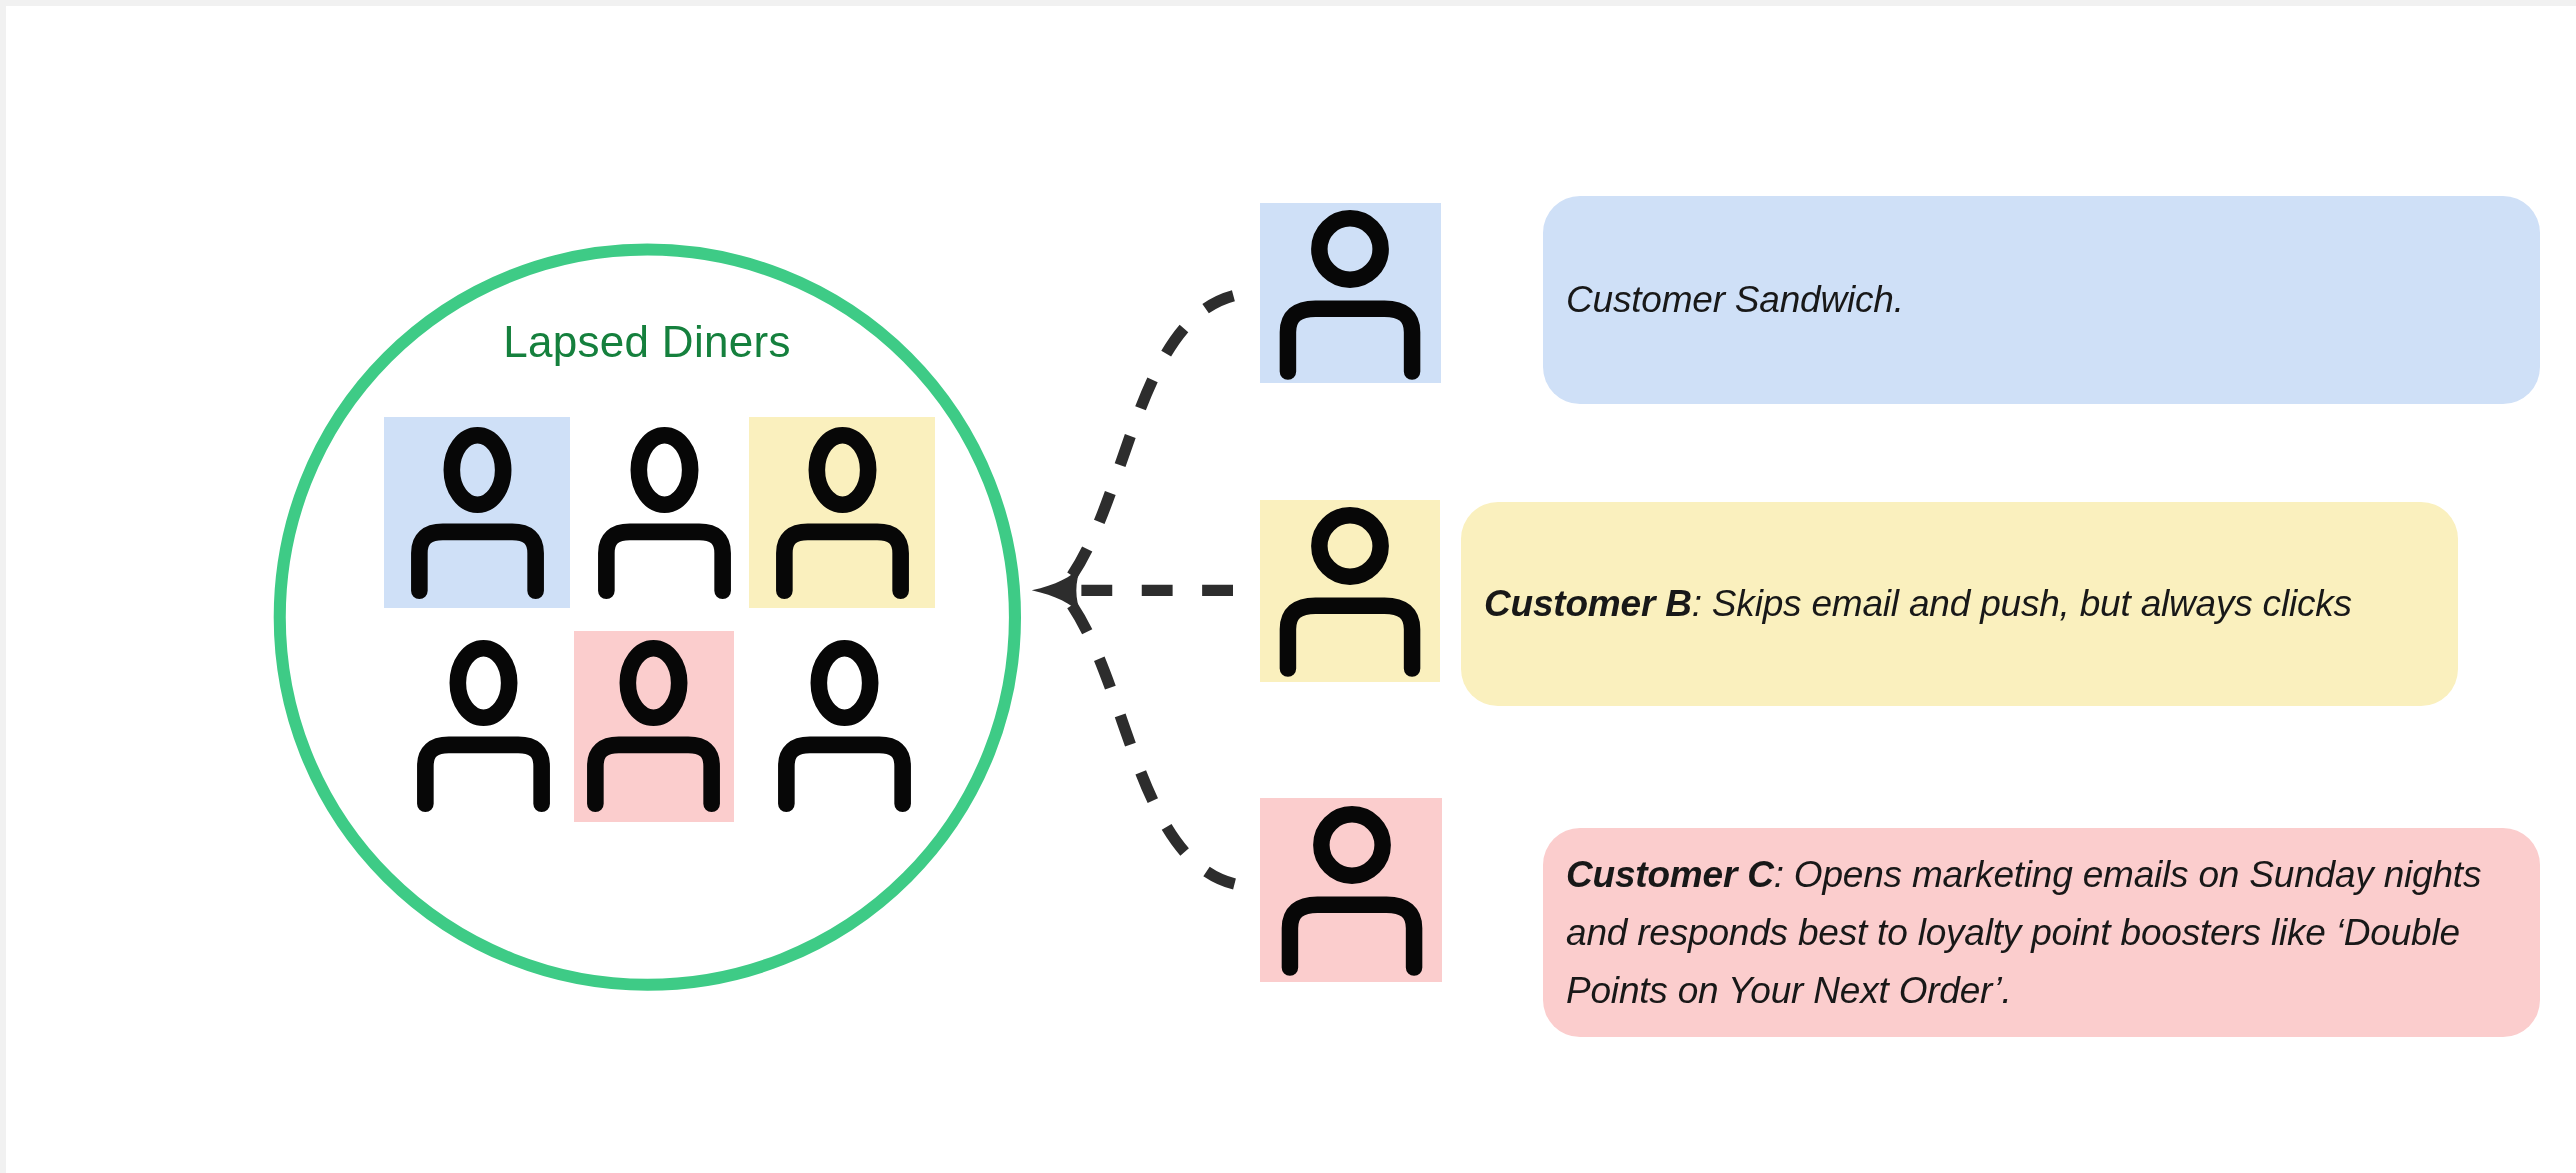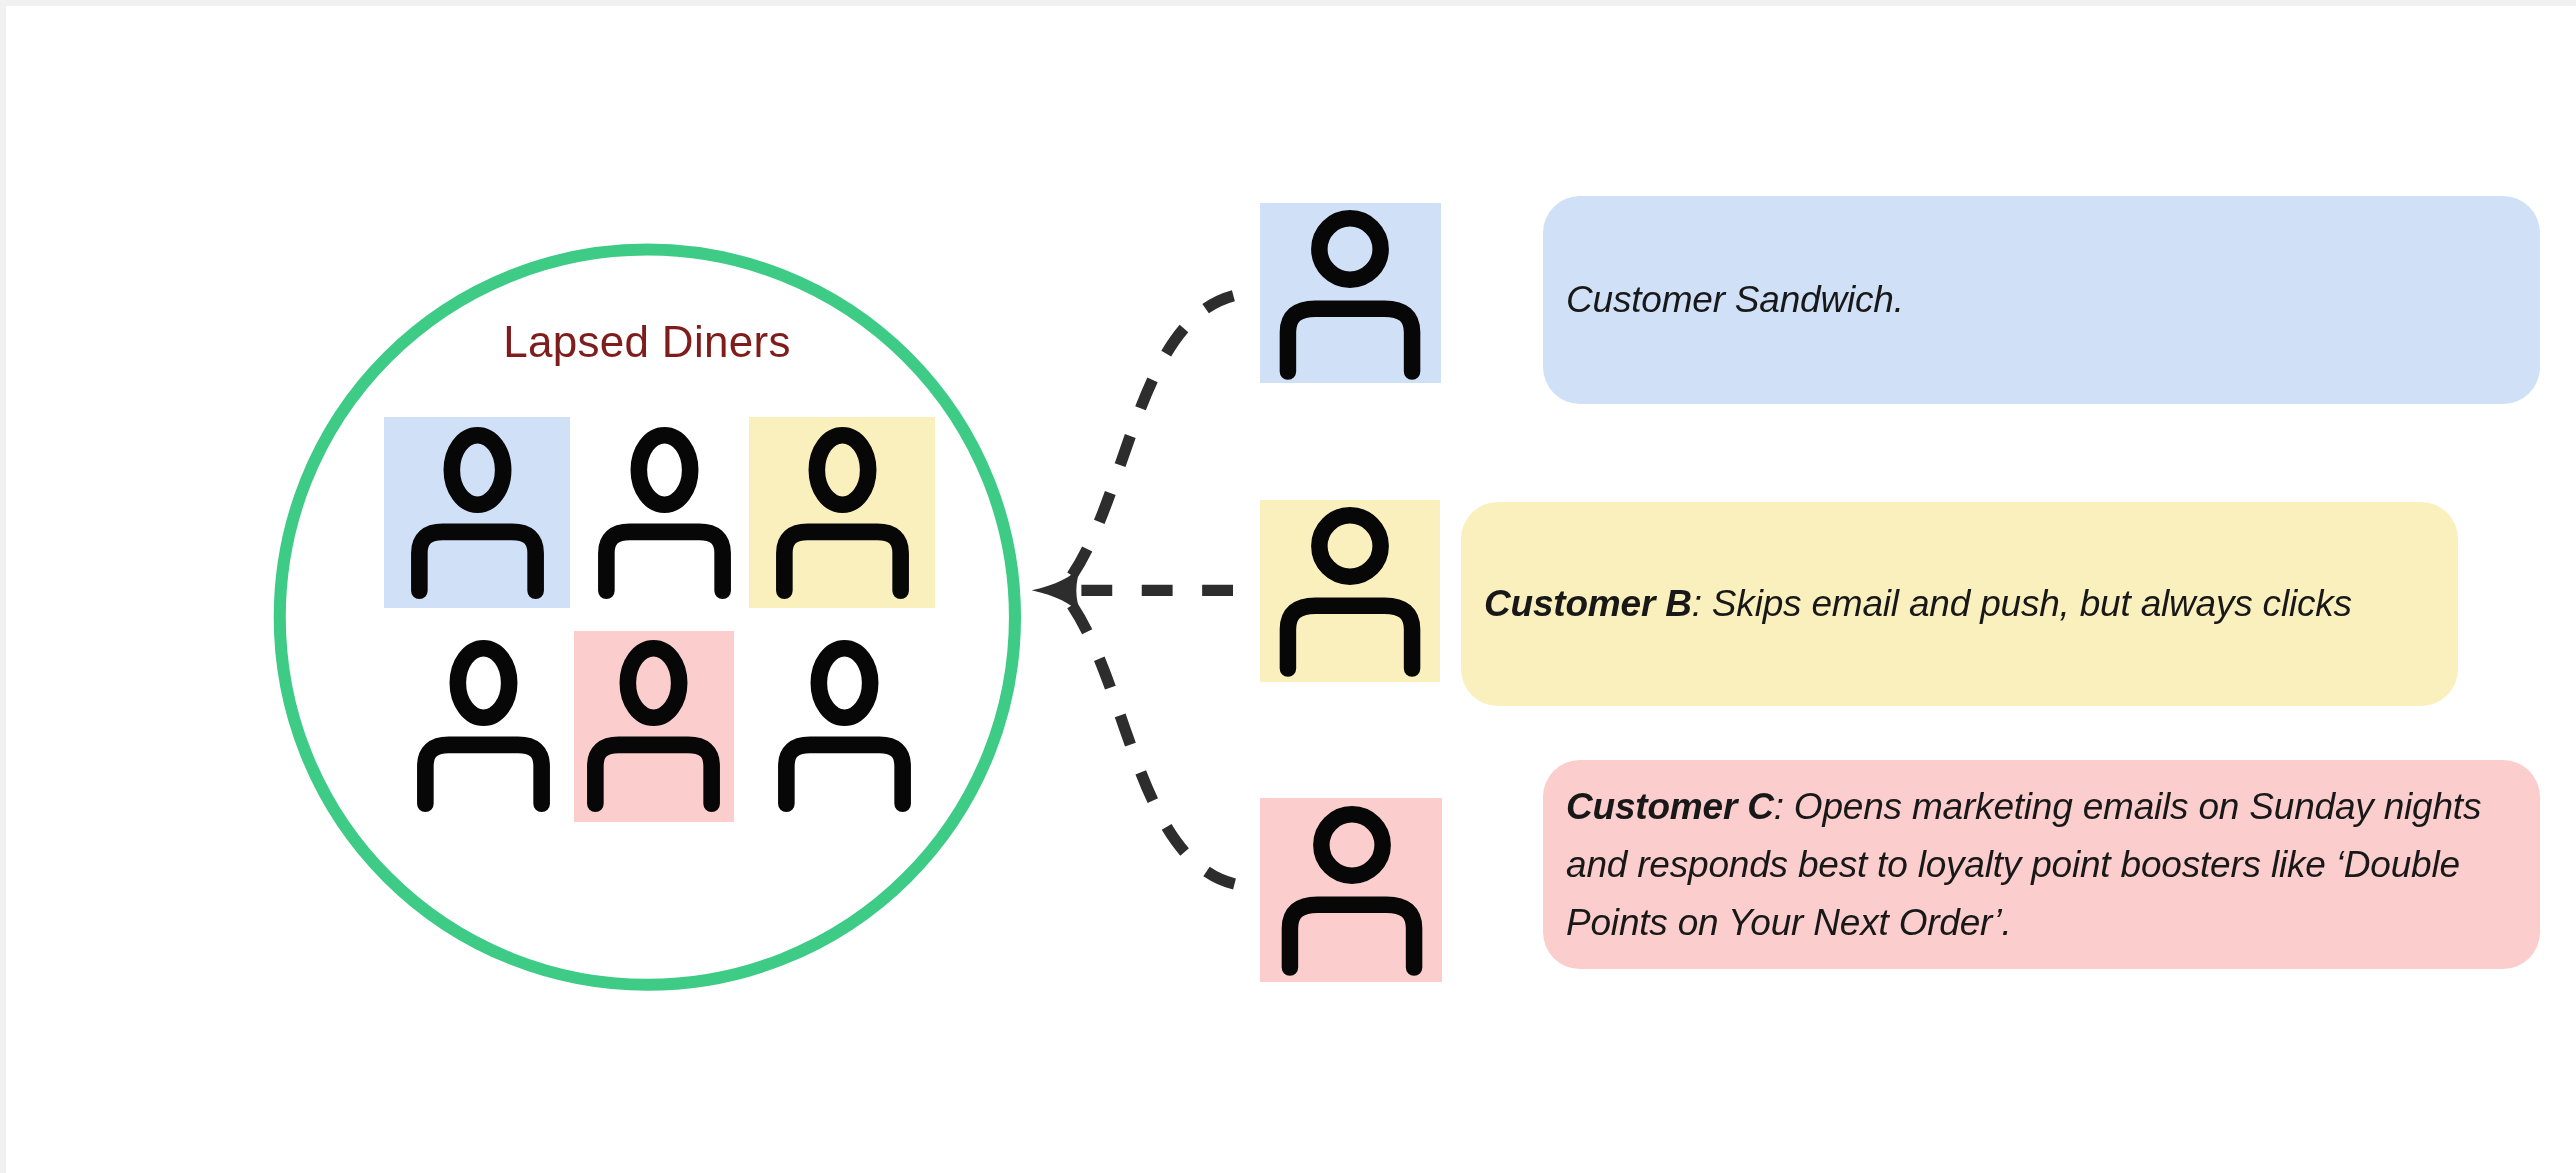--- a/index.html
+++ b/index.html
@@ -7,21 +7,21 @@
          font-family:"Liberation Sans",sans-serif;}
   .edge-strip{position:absolute;background:#f1f1f1;}
   #edge-top{left:0;top:0;width:2576px;height:6px;}
   #edge-left{left:0;top:0;width:6px;height:1174px;}
   #overlay{position:absolute;left:0;top:0;width:2576px;height:1174px;z-index:1;}
   .dash{fill:none;stroke-width:17;stroke-dasharray:46 44;}
   .sq{position:absolute;z-index:2;}
   .person{position:absolute;z-index:3;}
   .person svg{display:block;width:100%;height:100%;}
   #cluster-label{position:absolute;left:446px;top:317px;width:402px;text-align:center;
-    font-size:44px;color:#7f1d1d;z-index:3;letter-spacing:0.3px;}
+    font-size:44px;color:#15803d;z-index:3;letter-spacing:0.3px;}
   .card{position:absolute;z-index:2;border-radius:37px;display:flex;flex-direction:column;
     justify-content:center;padding:0 13.4px 0 23px;box-sizing:border-box;}
   .card-line{white-space:nowrap;font-style:italic;font-size:37px;line-height:58px;
     color:#181818;letter-spacing:-0.2px;}
   .persona-label{font-weight:700;font-style:italic;}
 </style>
 </head>
 <body>
 
 <svg width="0" height="0" style="position:absolute">
@@ -108,20 +108,20 @@
     </div>
 
   <div class="card" style="left: 1543px; top: 196px; width: 997px; height: 208px; background: rgb(207, 224, 247);">
     <div class="card-line">Customer Sandwich.</div>
   </div>
 
   <div class="card" style="left: 1461px; top: 502px; width: 997px; height: 204px; background: rgb(250, 240, 190);">
     <div class="card-line"><span class="persona-label">Customer B</span><span>: Skips email and push, but always clicks</span></div>
   </div>
 
-  <div class="card" style="left: 1543px; top: 760px; width: 997px; height: 209px; background: rgb(251, 205, 205);">
+  <div class="card" style="left: 1543px; top: 828px; width: 997px; height: 209px; background: rgb(251, 205, 205);">
     <div class="card-line"><span class="persona-label">Customer C</span><span>: Opens marketing emails on Sunday nights</span></div>
     <div class="card-line">and responds best to loyalty point boosters like ‘Double</div>
     <div class="card-line">Points on Your Next Order’.</div>
   </div>
 
 </div>
 
 
 </body></html>

